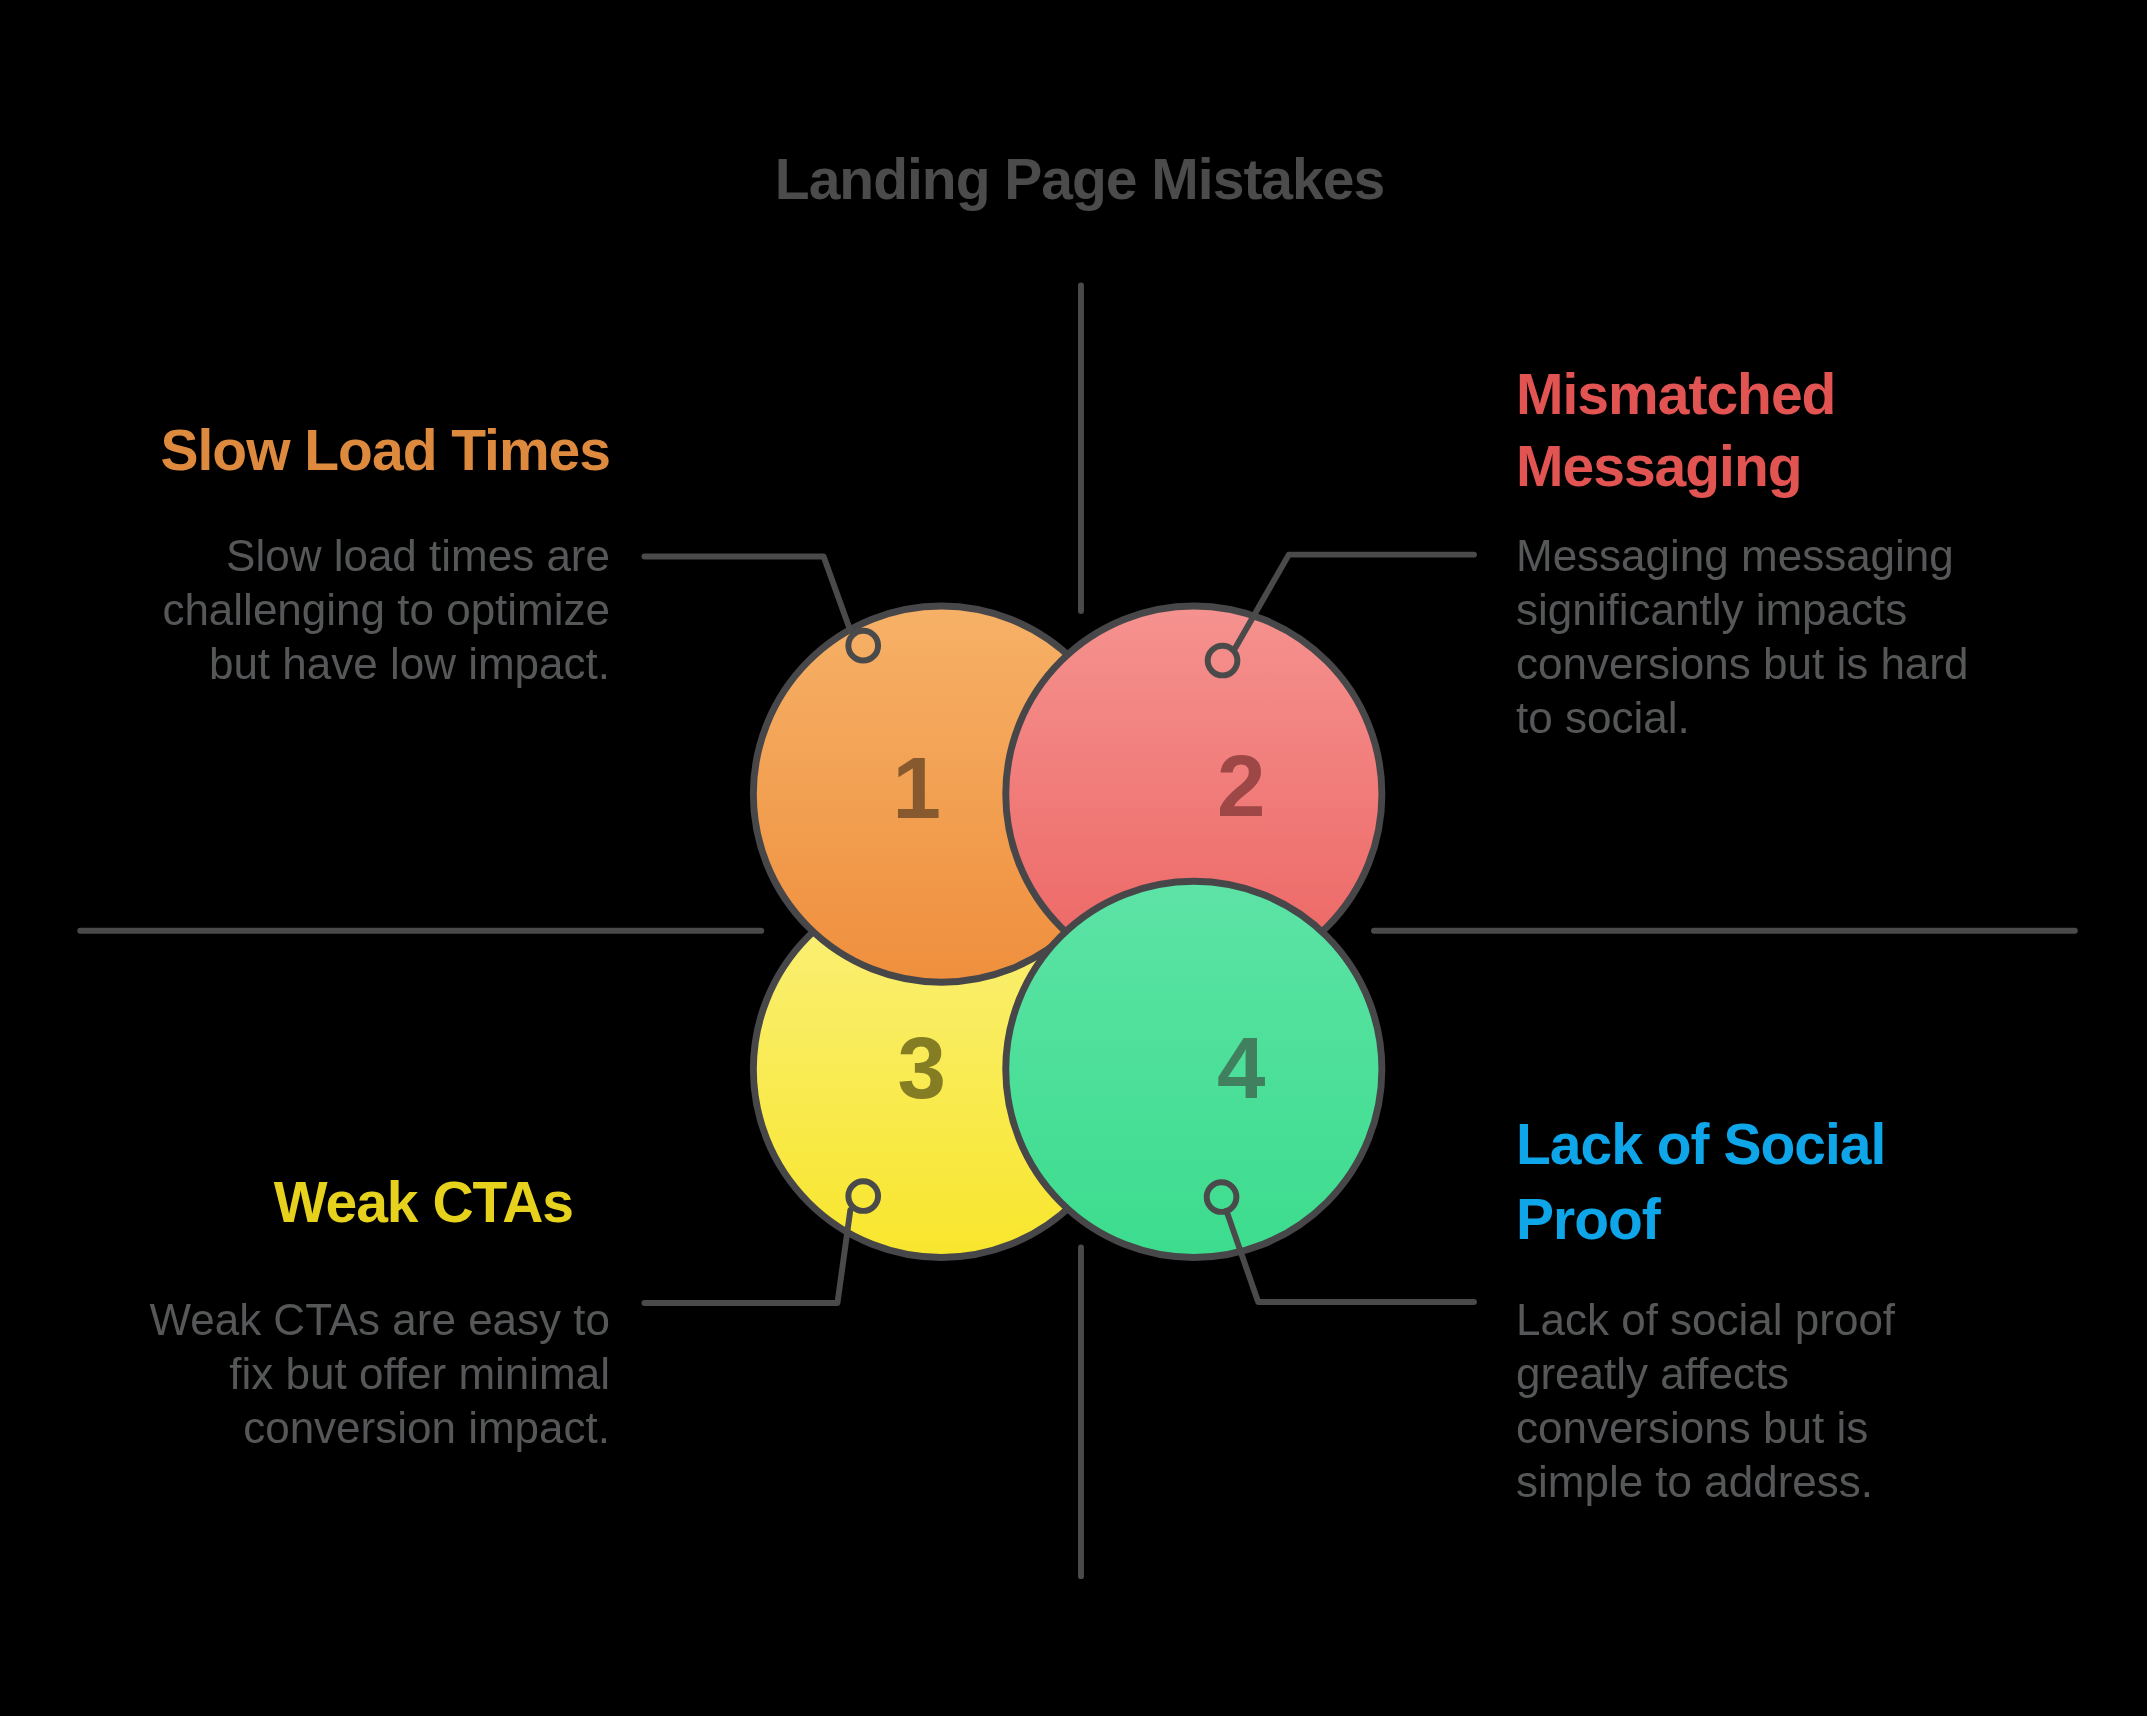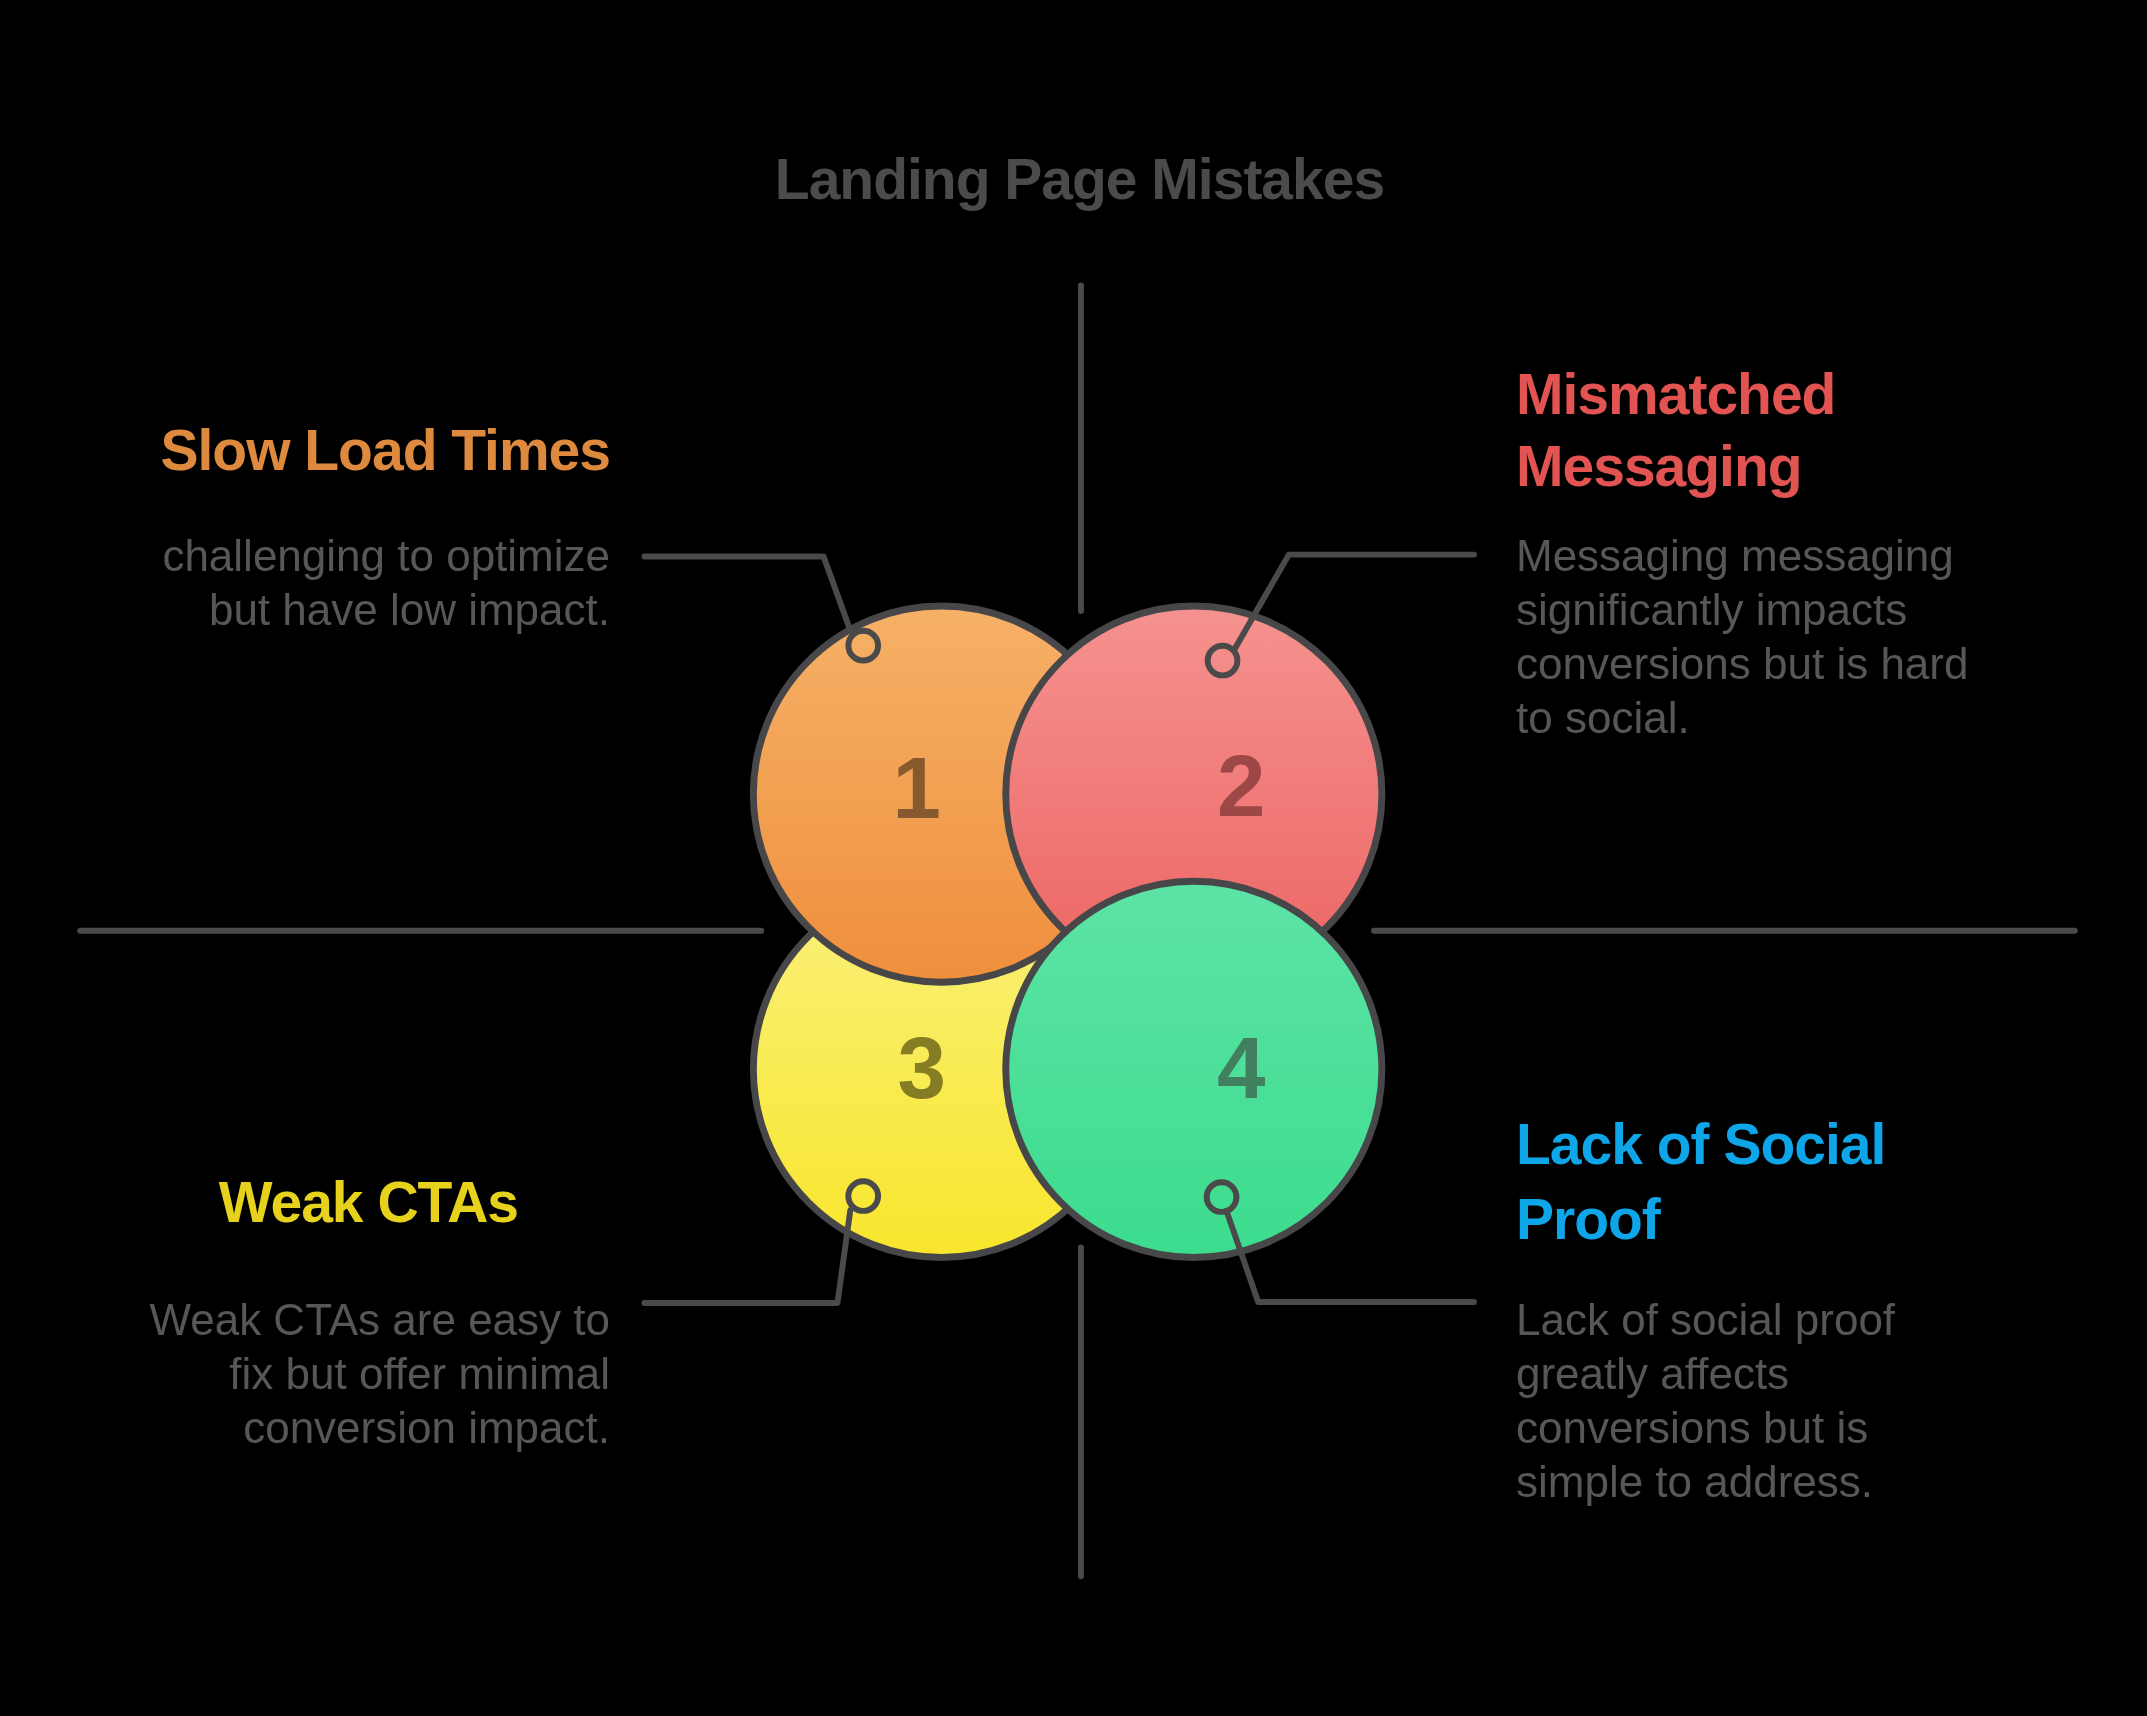--- a/index.html
+++ b/index.html
@@ -10,21 +10,21 @@
          font-size:57px;font-weight:bold;letter-spacing:-1px;line-height:69px;}
   .heading{position:absolute;font-size:57px;font-weight:bold;letter-spacing:-1px;line-height:72px;white-space:nowrap;}
   .heading.br{line-height:75px;}
   .body-text{position:absolute;font-size:44px;line-height:54px;white-space:nowrap;}
   .align-r{text-align:right;}
   .align-l{text-align:left;}
   .tl-h{right:1543px;top:414px;}
   .tl-b{right:1543px;top:529px;}
   .tr-h{left:1510px;top:358px;}
   .tr-b{left:1510px;top:529px;}
-  .bl-h{right:1635px;top:1166px;}
+  .bl-h{right:1580px;top:1166px;}
   .bl-b{right:1543px;top:1293px;}
   .br-h{left:1510px;top:1107px;}
   .br-b{left:1510px;top:1293px;}
   svg text{font-family:"Liberation Sans",sans-serif;font-weight:bold;}
 </style>
 </head>
 <body>
 
 <div class="canvas">
 
@@ -83,20 +83,21 @@
       <circle cx="1229" cy="667" r="15"></circle>
       <circle cx="866" cy="1208" r="15"></circle>
       <circle cx="1228" cy="1209" r="15"></circle>
     </g>
   </svg>
 
   <div class="heading align-r tl-h" style="color: rgb(221, 138, 62);">
     <div>Slow Load Times</div>
   </div>
   <div class="body-text align-r tl-b" style="color: rgb(86, 87, 88);">
+    <div>Slow load times are</div>
     <div>challenging to optimize</div>
     <div>but have low impact.</div>
   </div>
 
   <div class="heading align-l tr-h" style="color: rgb(226, 84, 82);">
     <div>Mismatched</div>
     <div>Messaging</div>
   </div>
   <div class="body-text align-l tr-b" style="color: rgb(86, 87, 88);">
     <div>Messaging messaging</div>

